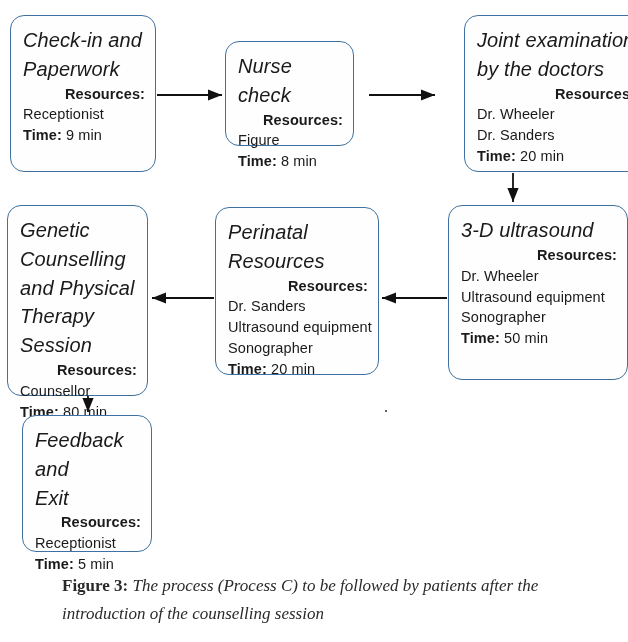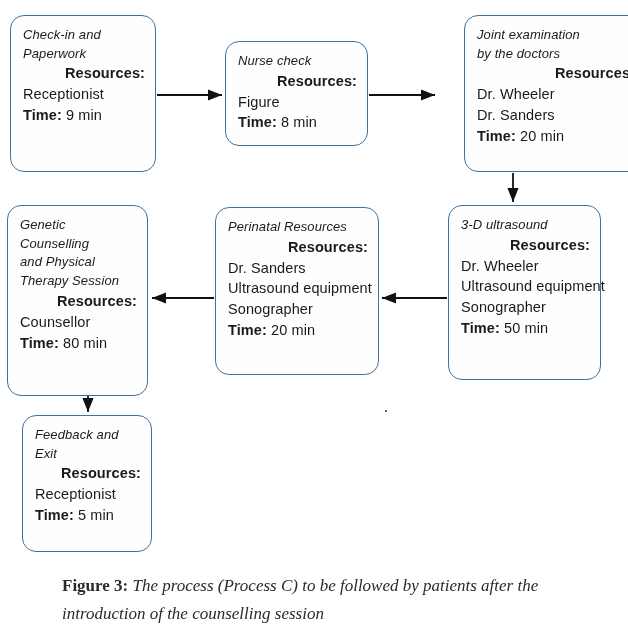--- a/index.html
+++ b/index.html
@@ -29,21 +29,21 @@
     border: 1.6px solid #3f72a0;
     border-radius: 14px;
     background: #fefefe;
     padding: 10px 10px 8px 12px;
     line-height: 1.44;
     font-size: 14.5px;
     letter-spacing: 0.1px;
   }
   .node .title {
     font-style: italic;
-    font-size: 13px;
+    font-size: 20px;
     display: block;
     white-space: pre-line;
     margin-bottom: 0px;
   }
   .node .res-label {
     font-weight: bold;
     display: block;
     text-align: right;
   }
   .node .res-item {
@@ -53,23 +53,23 @@
   .node .time-line {
     display: block;
     margin-top: 0px;
   }
   .node .time-label {
     font-weight: bold;
   }
 
   
   #n-checkin        { left: 10px;  top: 15px;  width: 146px; height: 157px; }
-  #n-nurse          { left: 225px; top: 41px;  width: 143px; height: 105px; }
+  #n-nurse          { left: 225px; top: 41px;  width: 129px; height: 105px; }
   #n-joint          { left: 464px; top: 15px;  width: 182px; height: 157px; }
-  #n-ultrasound     { left: 448px; top: 205px; width: 153px; height: 175px; padding-left: 12px; }
+  #n-ultrasound     { left: 448px; top: 205px; width: 180px; height: 175px; padding-left: 12px; }
   #n-perinatal      { left: 215px; top: 207px; width: 164px; height: 168px; }
   #n-genetic        { left: 7px;   top: 205px; width: 141px; height: 191px; }
   #n-feedback       { left: 22px;  top: 415px; width: 130px; height: 137px; }
 
   
   #edges {
     position: absolute;
     left: 0; top: 0;
     width: 628px; height: 642px;
     pointer-events: none;

